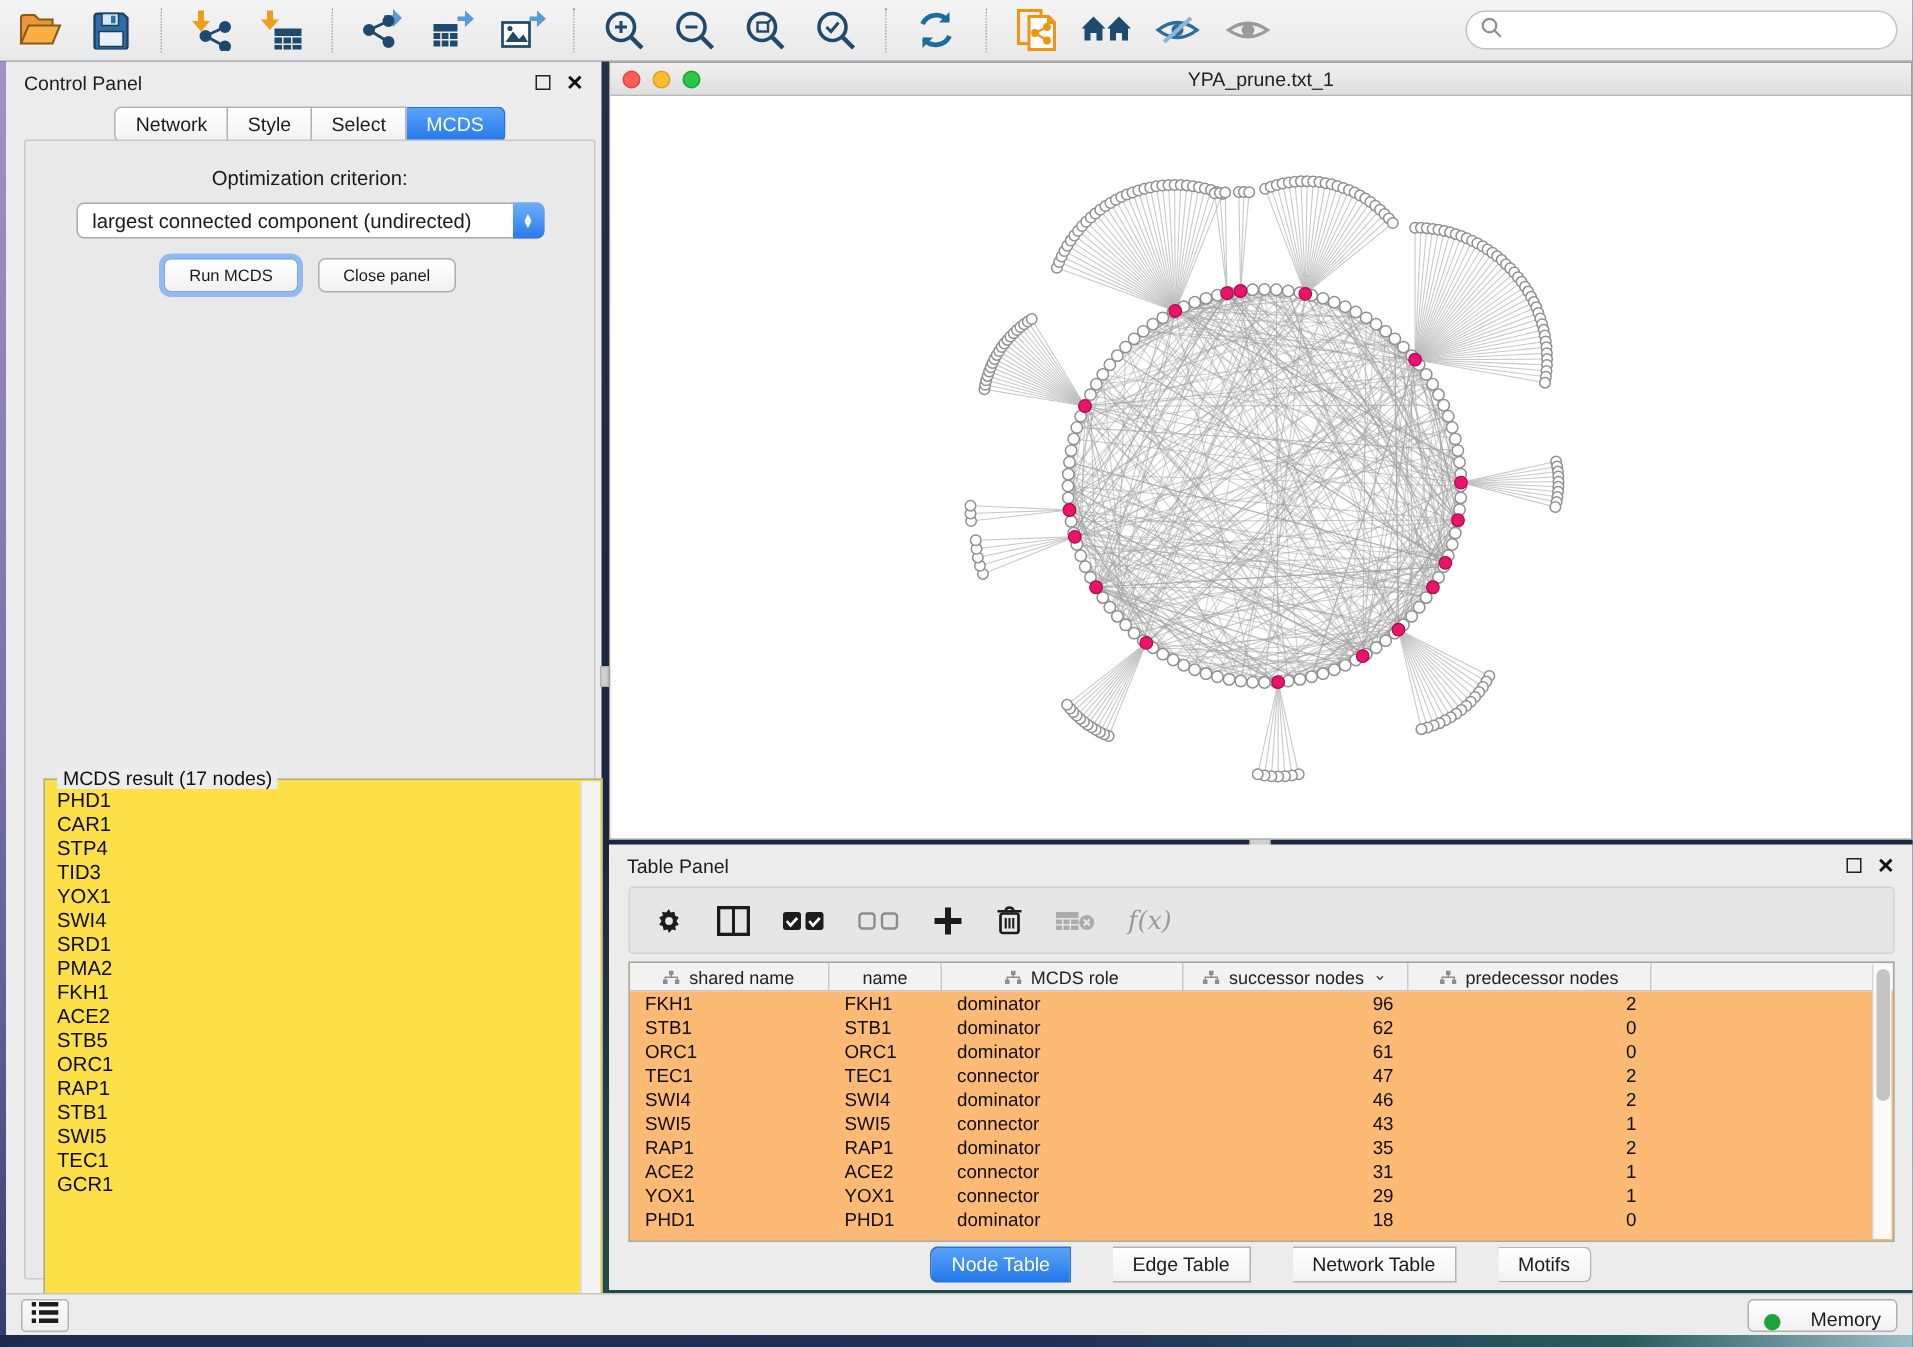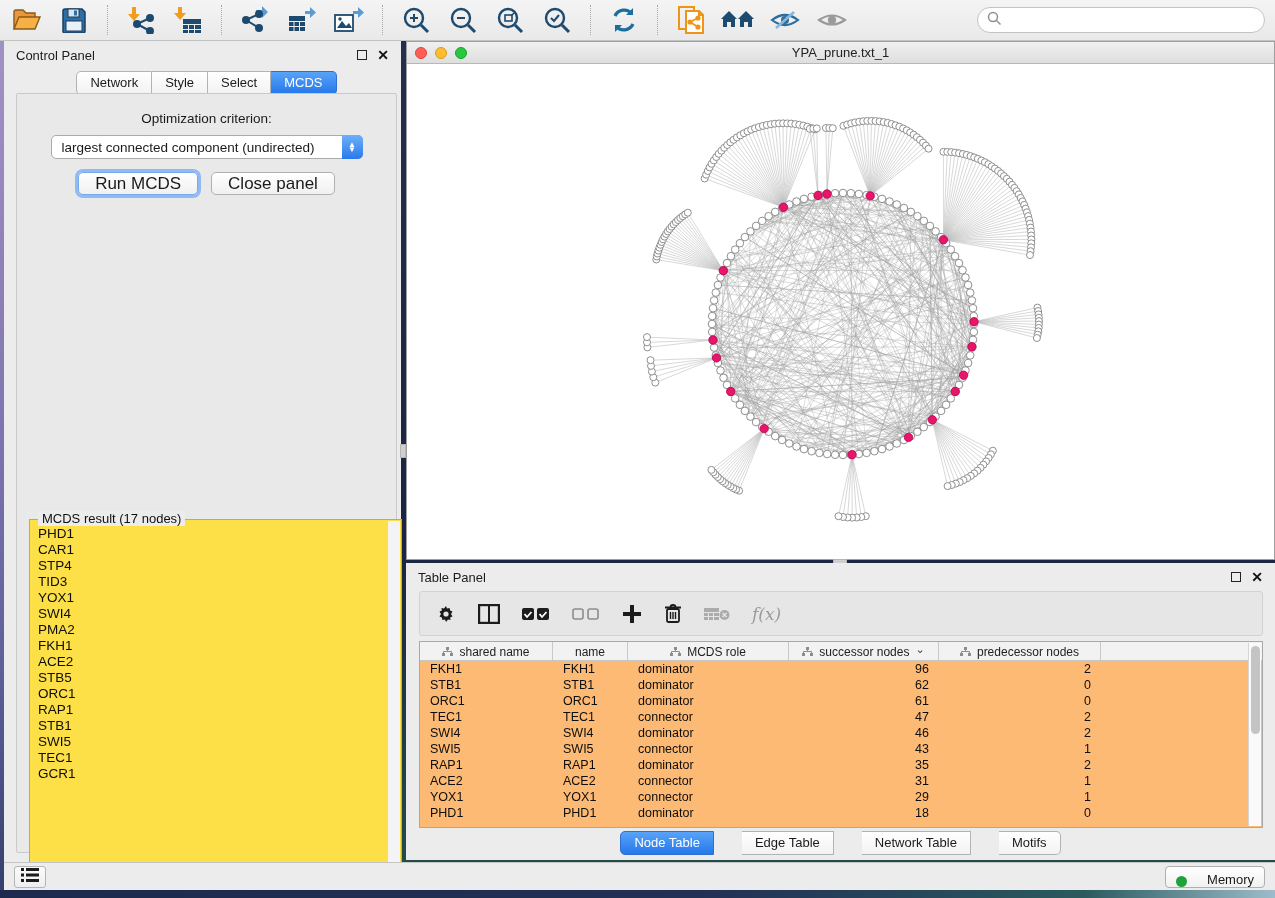--- a/index.html
+++ b/index.html
@@ -45,21 +45,21 @@
   .opt-label { text-align:center; margin-top:17px; font-size:13.5px; }
   .combo { margin:9px auto 0; width:312px; height:24px; background:#fff; border:1px solid #ababab;
     border-radius:5px; display:flex; align-items:center; position:relative; }
   .combo-text { flex:1; padding:0 10px; font-size:13.5px; white-space:nowrap; }
   .combo-step { width:21px; height:24px; margin-right:-1px; border-radius:0 5px 5px 0;
     background:linear-gradient(#6cb0f9,#2a79ec); display:flex; flex-direction:column;
     align-items:center; justify-content:center; color:#fff; }
   .combo-step span { font-size:8px; line-height:5px; }
   .btn-row { display:flex; justify-content:center; gap:13px; margin-top:13px; }
   .mac-btn { height:23px; padding:0 16px; background:linear-gradient(#ffffff,#f0f0f0);
-    border:1px solid #b0b0b0; border-radius:5px; font-size:17px; display:flex; align-items:center; }
+    border:1px solid #b0b0b0; border-radius:5px; font-size:11px; display:flex; align-items:center; }
   .mac-btn.focus { box-shadow:0 0 0 3px rgba(100,160,245,.65); border-color:#78a9ec; }
 
   .fieldset-box { left:12px; top:425px; width:373px; height:370px; border:1px solid #a8a8a8;
     background:#fde047; }
   .fieldset-legend { position:absolute; top:-9px; left:8px; background:#ececec; padding:0 4px;
     font-size:13px; color:#111; }
   .mcds-list { position:absolute; inset:1px 14px 1px 1px; overflow:hidden; padding:5px 0 0 7px; }
   .mcds-item { font-size:13.5px; line-height:16px; color:#0d0d0d; }
   .mcds-scroll { position:absolute; top:1px; right:1px; bottom:1px; width:13px; background:#f4f4f4;
     border-left:1px solid #d8d8d8; }
@@ -334,20 +334,21 @@
     </div>
     <div class="abs fieldset-box">
       <span class="fieldset-legend">MCDS result (17 nodes)</span>
       <div class="mcds-list">
           <div class="mcds-item">PHD1</div>
           <div class="mcds-item">CAR1</div>
           <div class="mcds-item">STP4</div>
           <div class="mcds-item">TID3</div>
           <div class="mcds-item">YOX1</div>
           <div class="mcds-item">SWI4</div>
+          <div class="mcds-item">SRD1</div>
           <div class="mcds-item">PMA2</div>
           <div class="mcds-item">FKH1</div>
           <div class="mcds-item">ACE2</div>
           <div class="mcds-item">STB5</div>
           <div class="mcds-item">ORC1</div>
           <div class="mcds-item">RAP1</div>
           <div class="mcds-item">STB1</div>
           <div class="mcds-item">SWI5</div>
           <div class="mcds-item">TEC1</div>
           <div class="mcds-item">GCR1</div>

